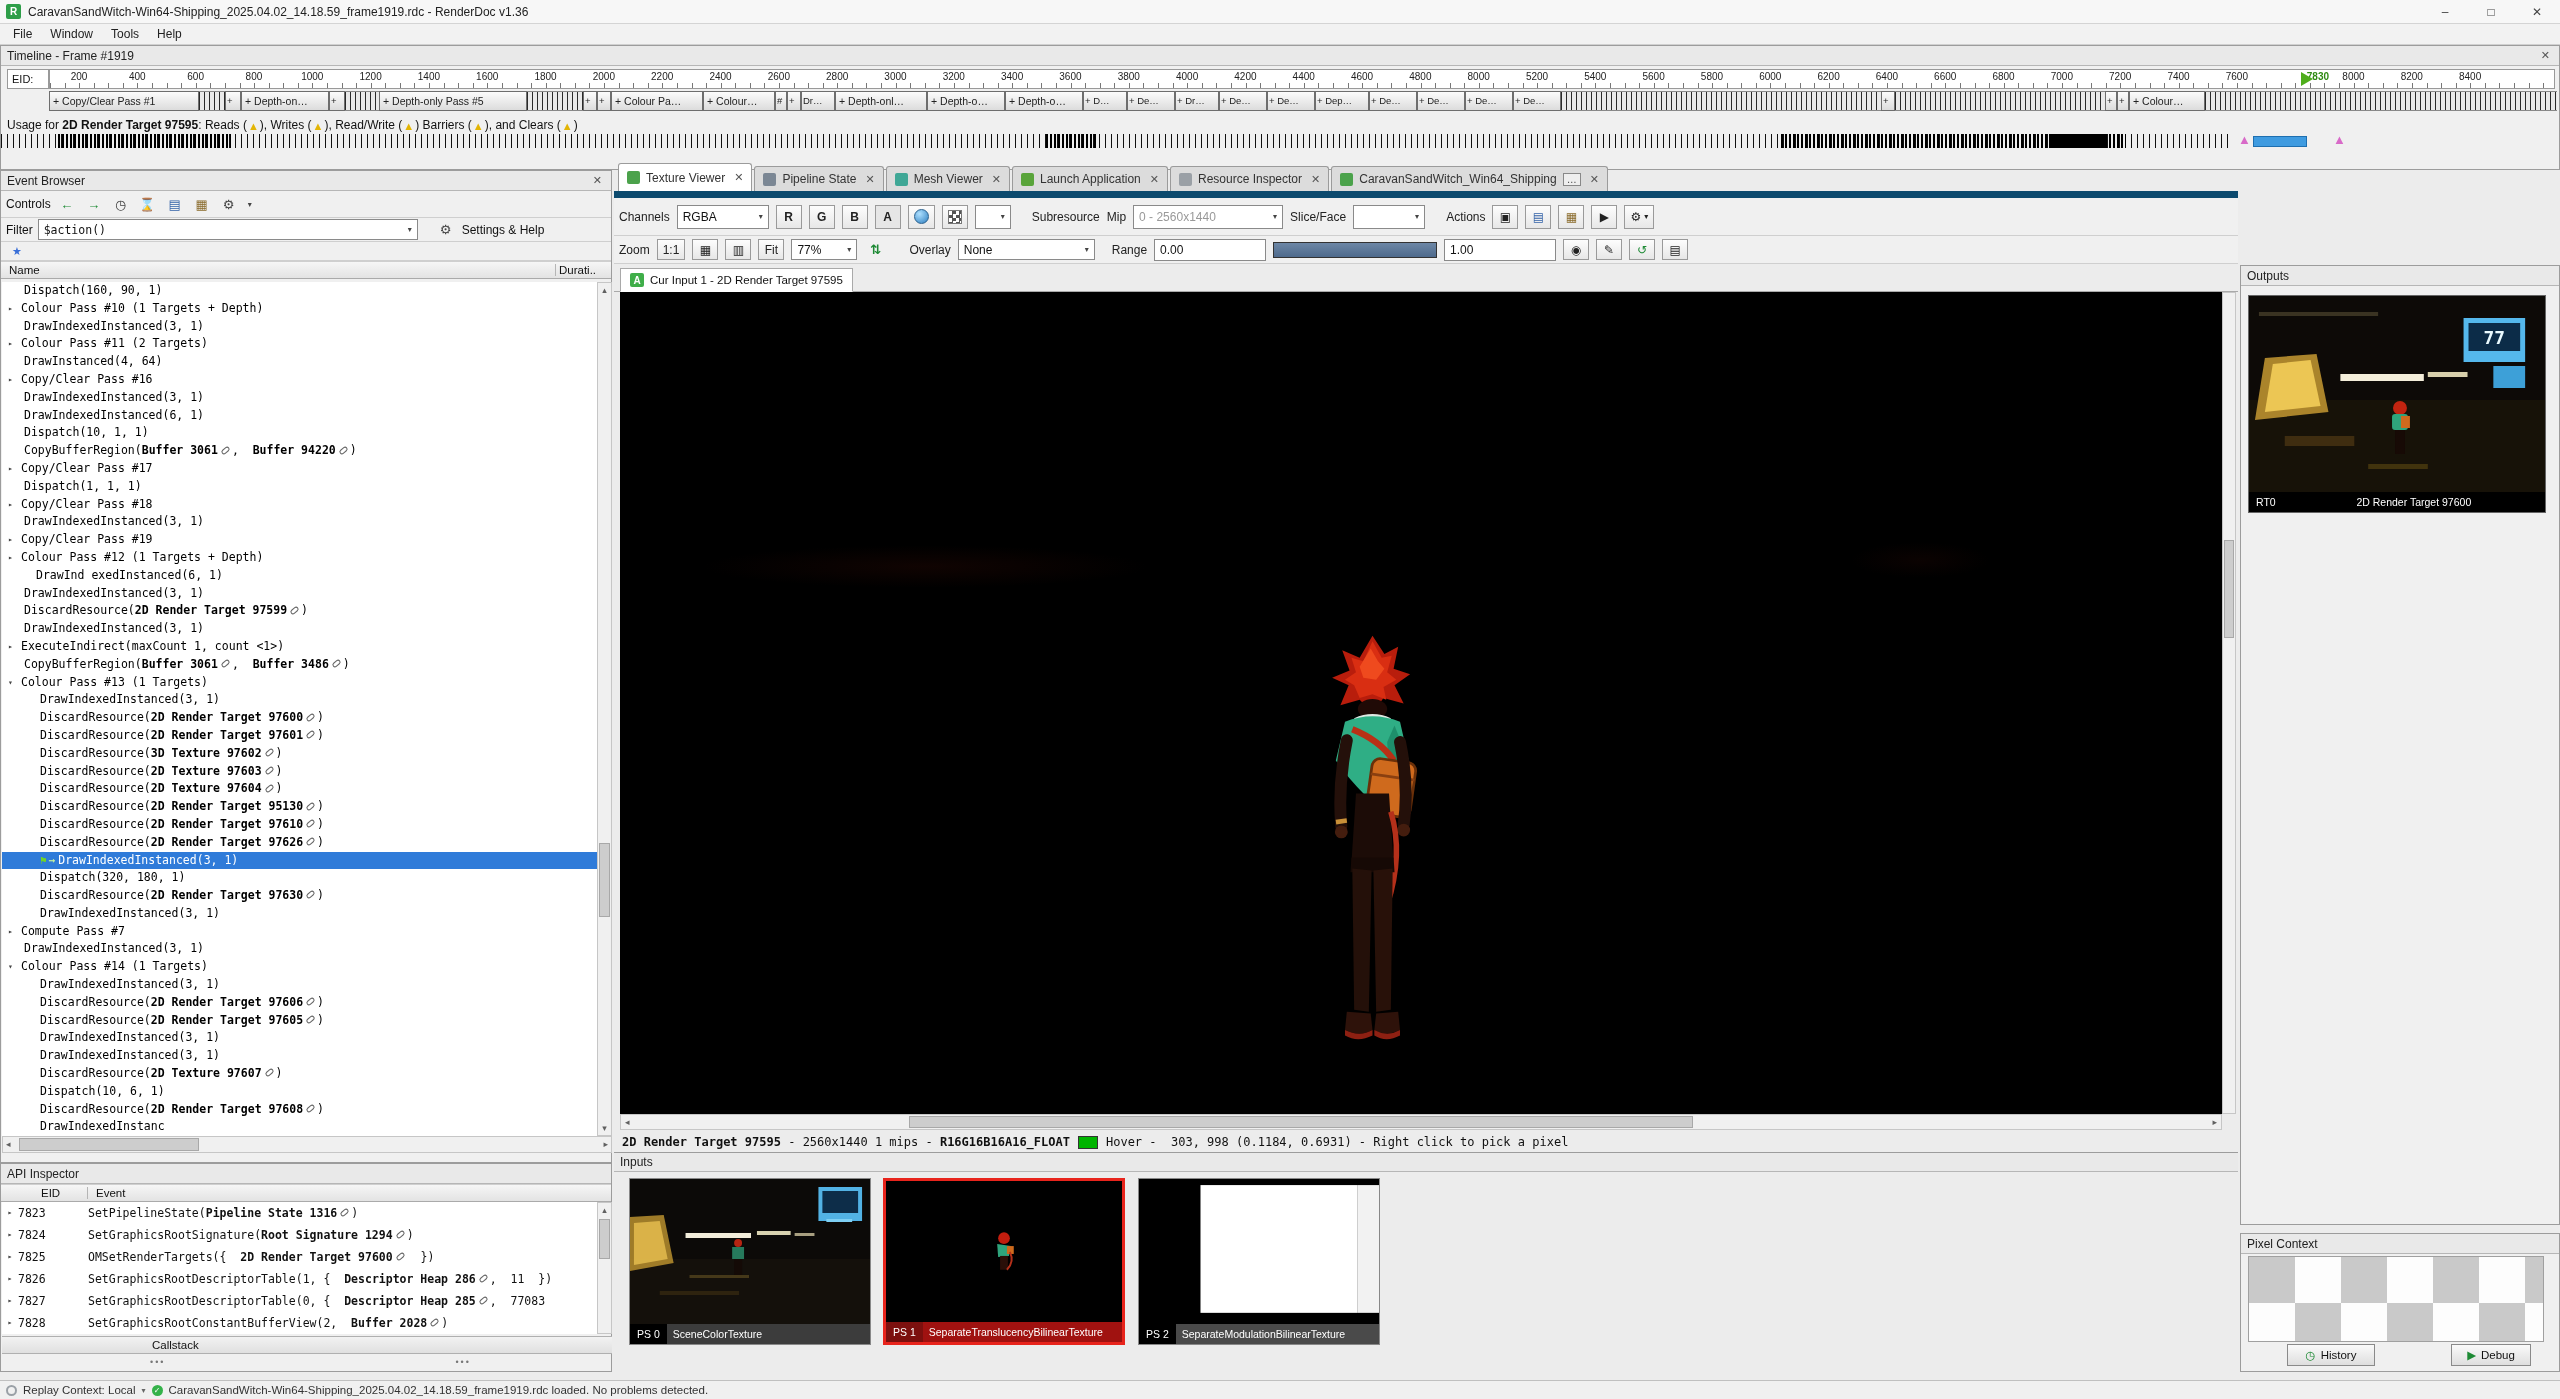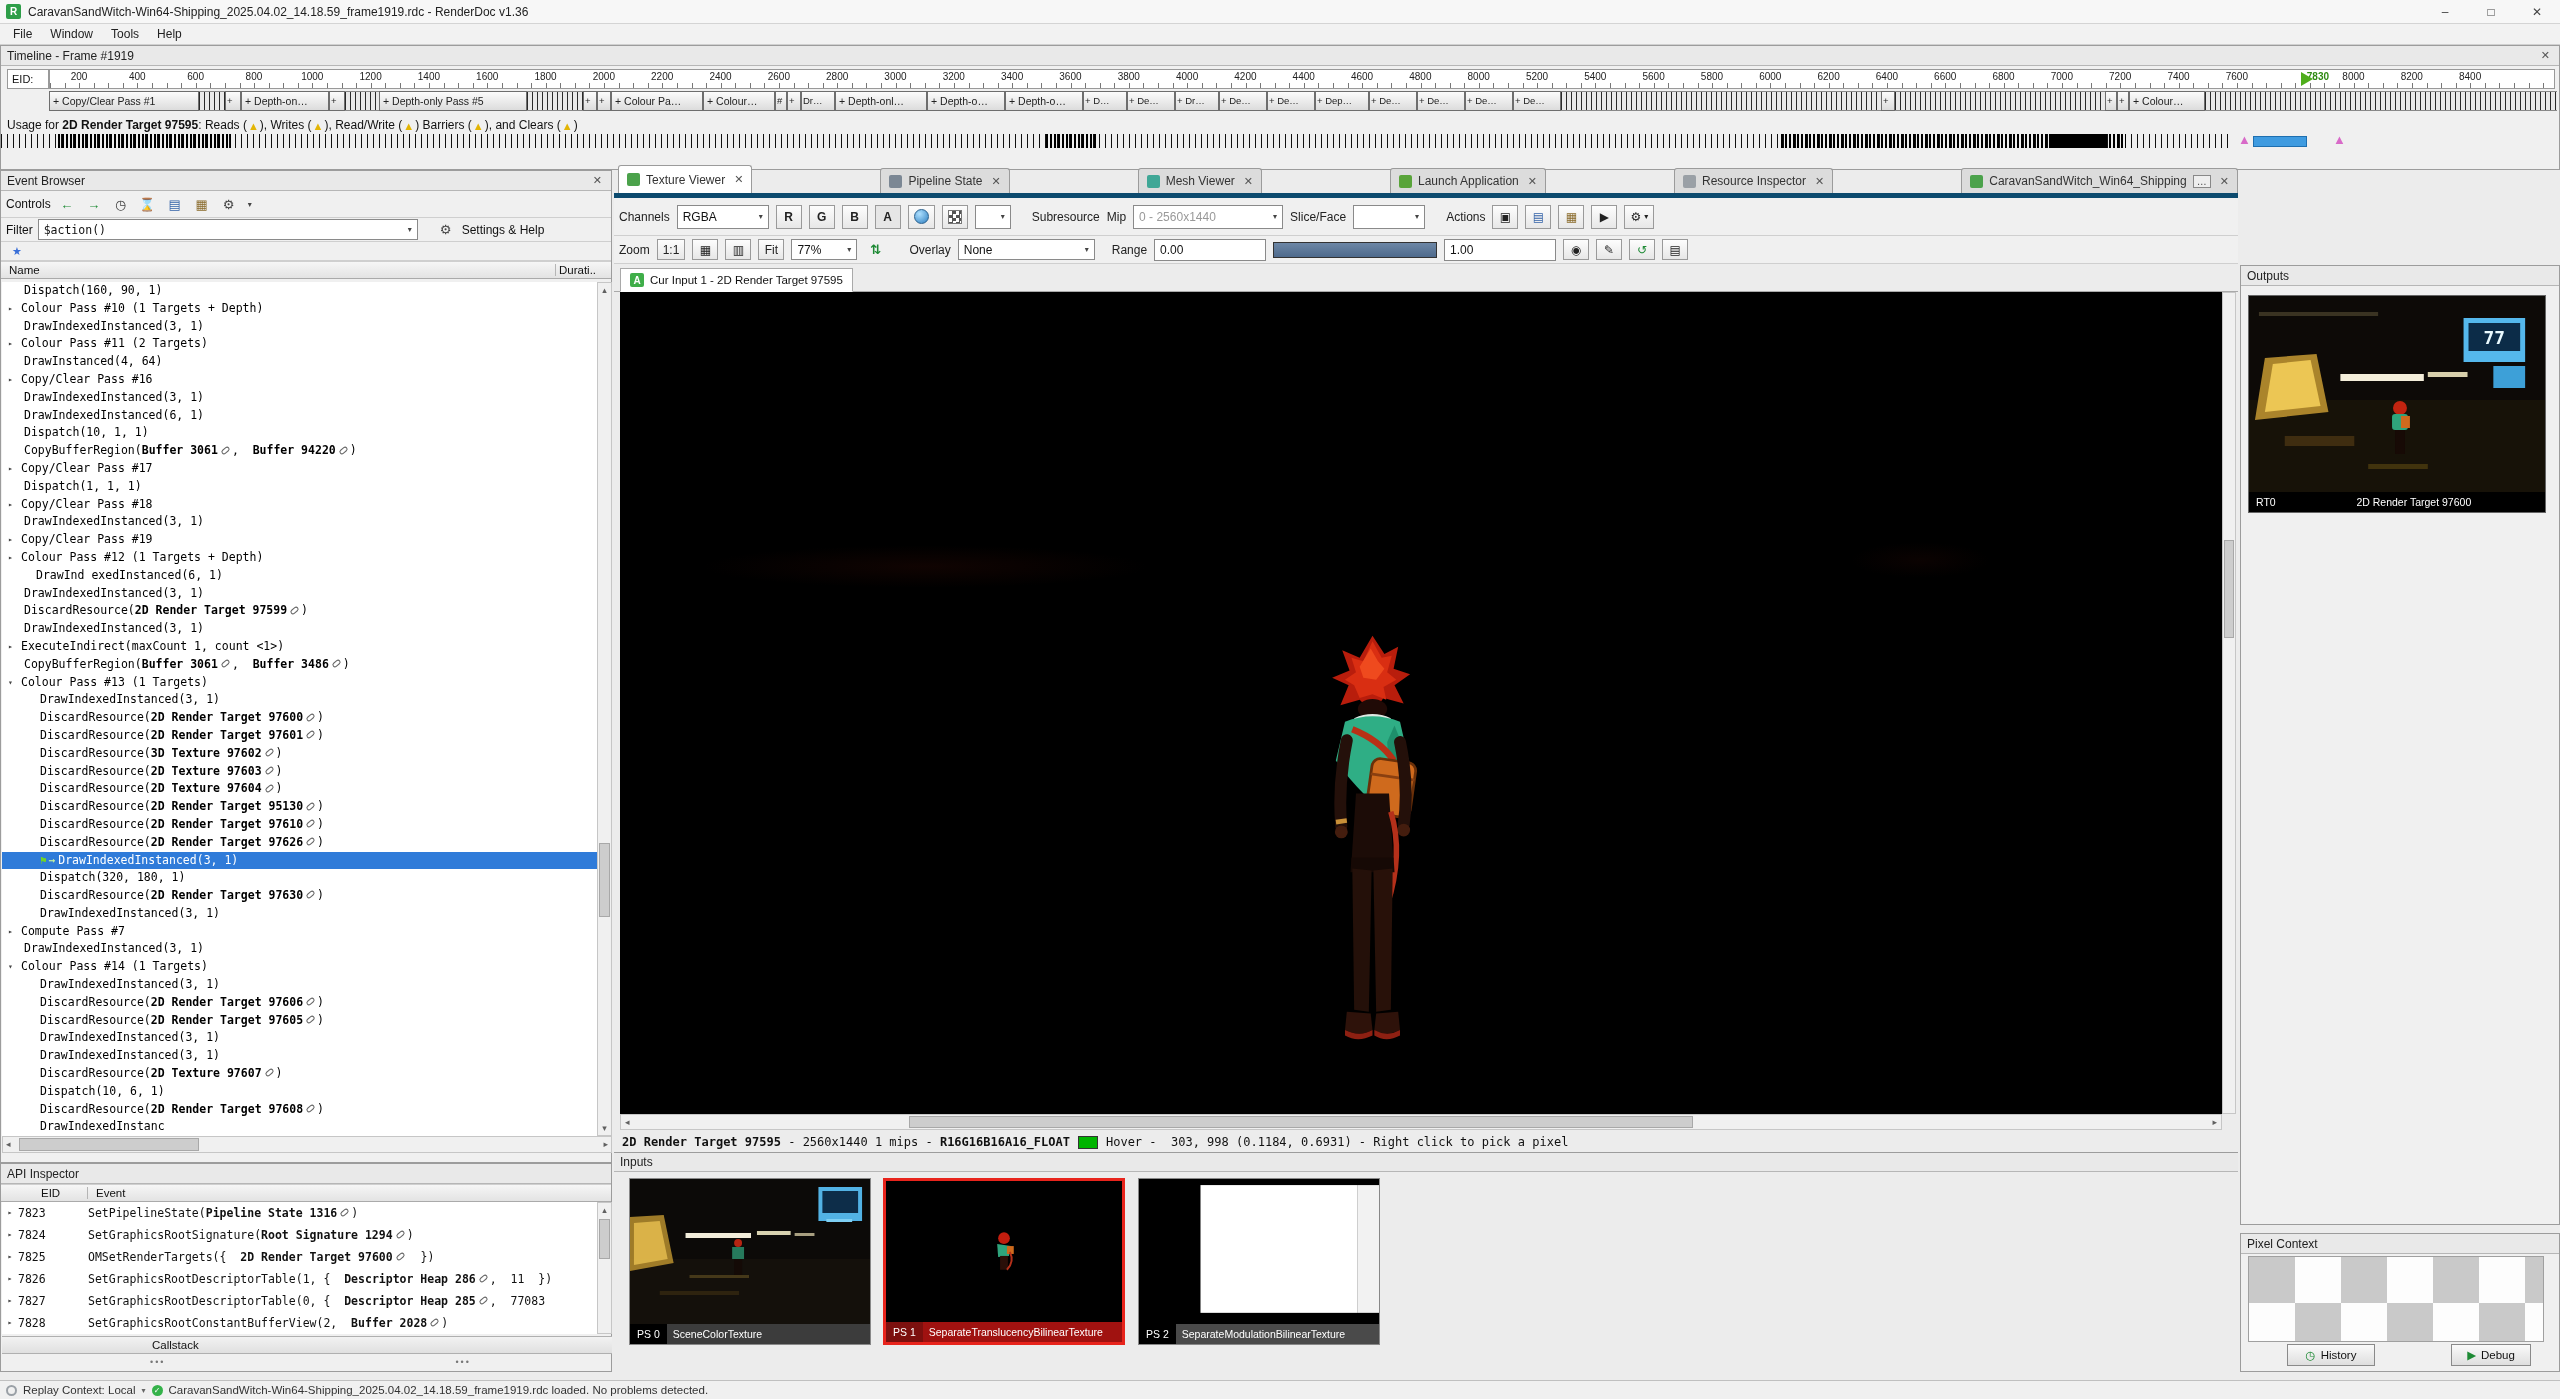--- a/index.html
+++ b/index.html
@@ -63,21 +63,21 @@
 
   
   .arow{height:22px;line-height:22px;display:flex;font-family:"DejaVu Sans Mono",monospace;font-size:11.5px;white-space:pre;overflow:hidden;}
   .aarr{width:16px;text-align:center;font-size:8px;color:#444;flex:0 0 auto;}
   .aeid{width:70px;flex:0 0 auto;}
   .aev{flex:1;overflow:hidden;display:flex;align-items:center;white-space:pre;}
   .cstack{background:linear-gradient(#f2f2f2,#e0e0e0);border-top:1px solid #b0b0b0;border-bottom:1px solid #b0b0b0;font-size:11.5px;display:flex;align-items:center;}
   .dots{color:#777;font-size:9px;letter-spacing:2px;}
 
   
-  .tabbar{display:flex;align-items:flex-end;gap:18px;padding-left:4px;border-bottom:5px solid #0c4a6e;background:#ececec;position:absolute;justify-content:space-between;}
+  .tabbar{display:flex;align-items:flex-end;gap:2px;padding-left:4px;border-bottom:7px solid #0c4a6e;background:#ececec;position:absolute;}
   .tab{height:25px;display:flex;align-items:center;gap:6px;padding:0 8px;border:1px solid #9b9b9b;border-bottom:none;background:#dcdcdc;font-size:12px;border-radius:3px 3px 0 0;color:#333;}
   .tab.active{background:#fff;height:28px;}
   .tabicon{width:13px;height:13px;border-radius:2px;flex:0 0 auto;}
   .tab .tx{color:#555;font-size:11px;margin-left:3px;}
   .tover{border:1px solid #888;background:#eee;font-size:10px;padding:0 3px;color:#444;}
   .btn{height:24px;min-width:26px;border:1px solid #9a9a9a;background:linear-gradient(#fdfdfd,#e7e7e7);display:flex;align-items:center;justify-content:center;font-size:12px;padding:0 5px;color:#222;}
   .tlabel2{font-size:12px;color:#222;}
   .ninput{background:#fff;border:1px solid #8a8a8a;height:22px;padding:0 5px;font-size:12px;display:flex;align-items:center;}
   .gamma-circle{width:15px;height:15px;border-radius:50%;background:radial-gradient(circle at 35% 30%,#aee0ff,#2f7fc0);border:1px solid #2a618f;}
   .chk-icon{width:14px;height:14px;background:repeating-conic-gradient(#555 0% 25%,#fff 0% 50%);background-size:7px 7px;border:1px solid #777;}

